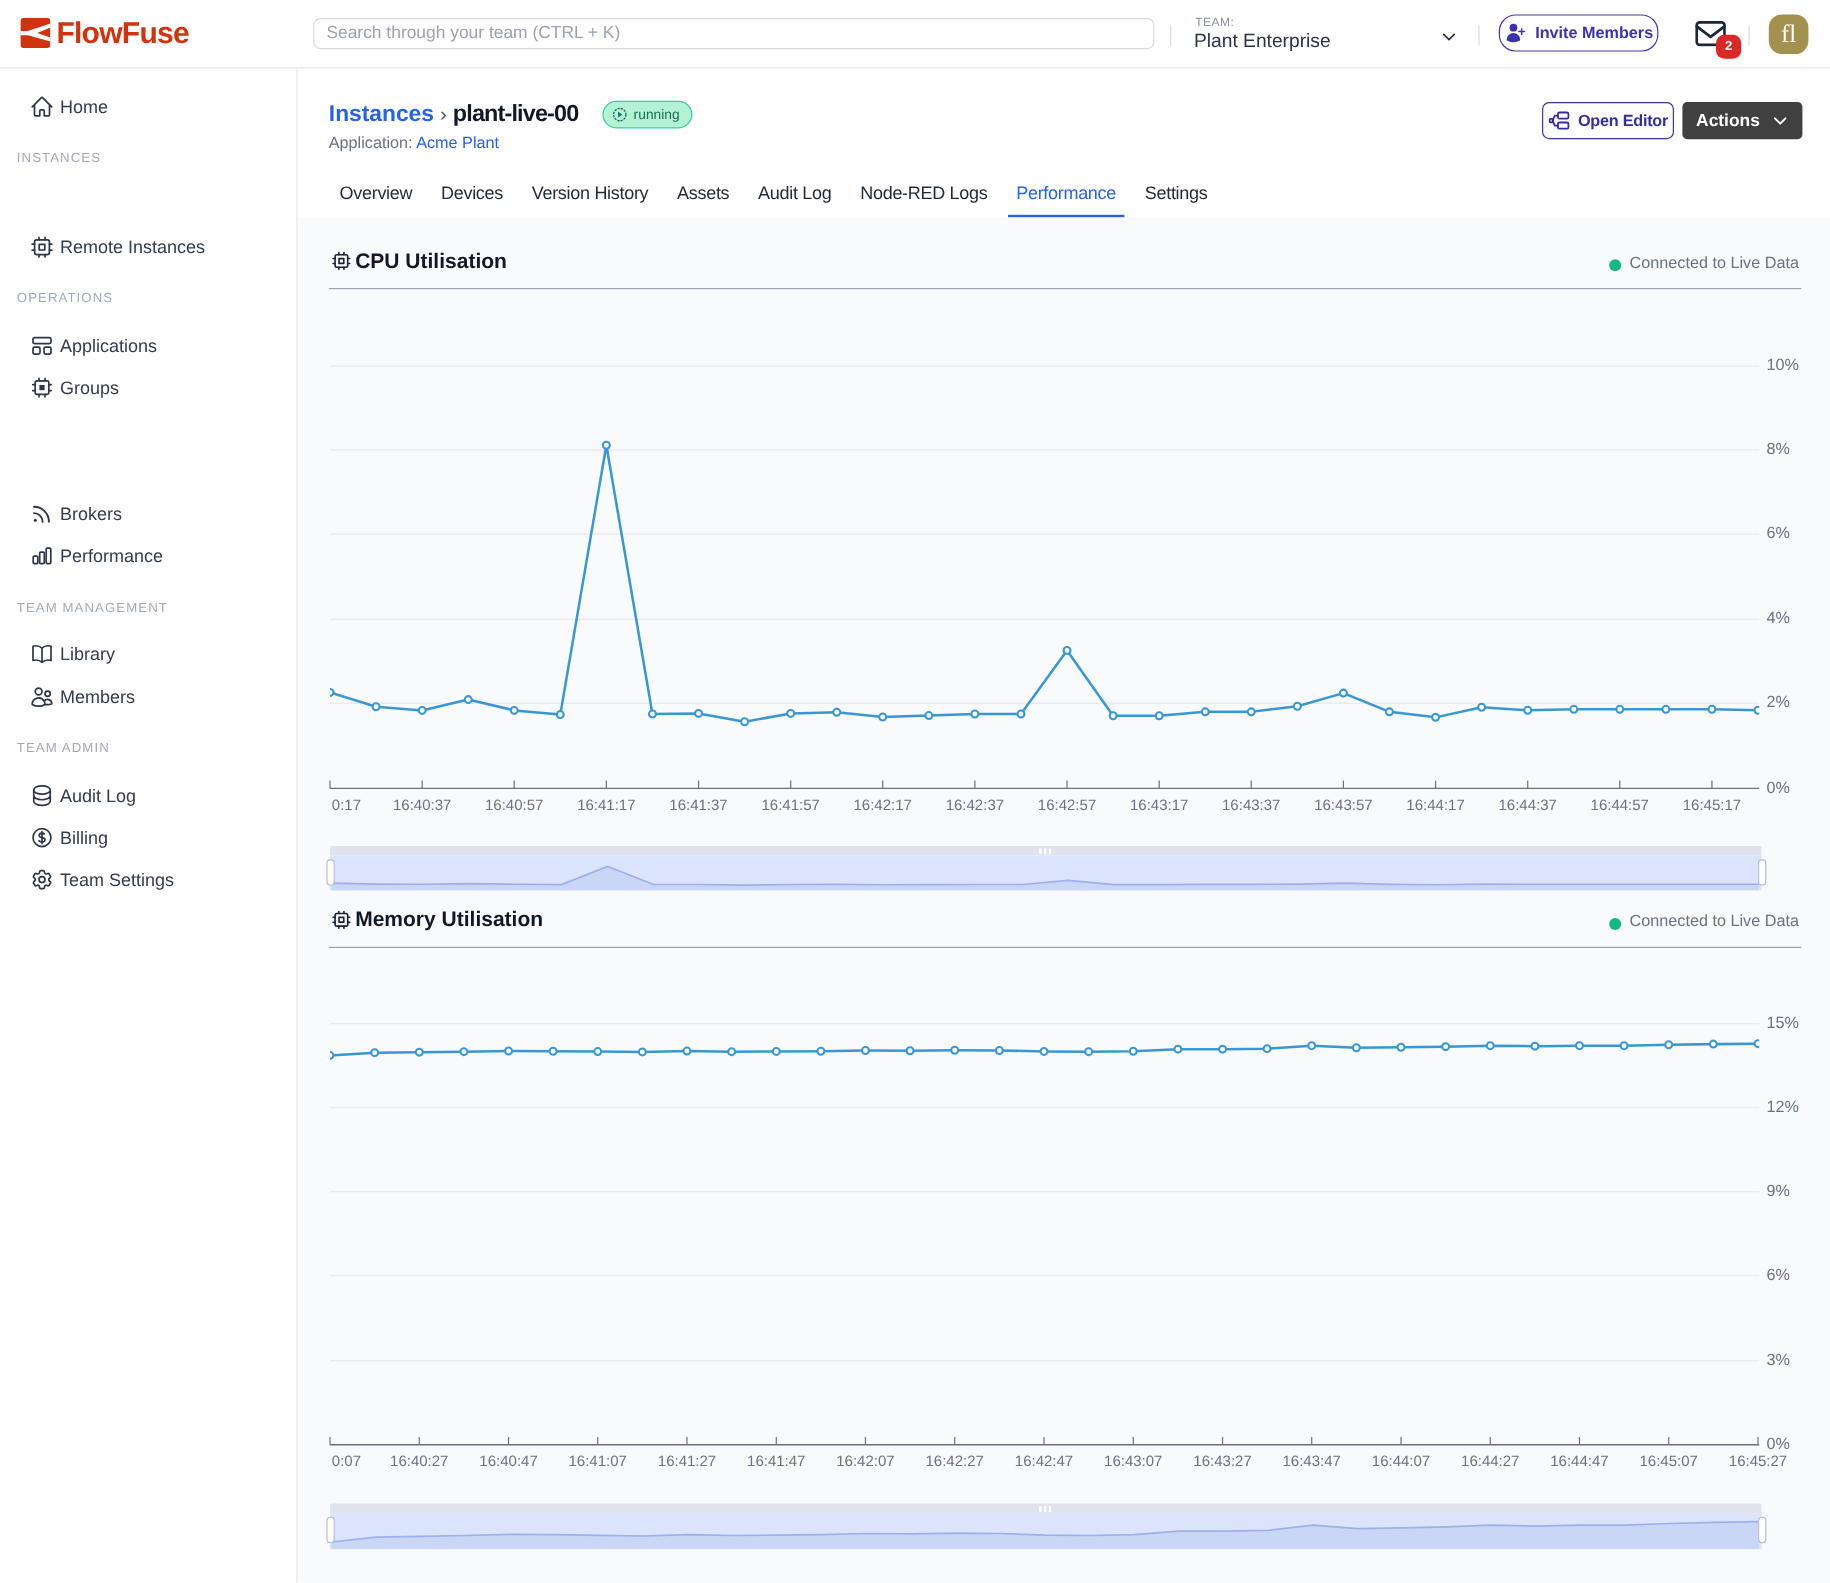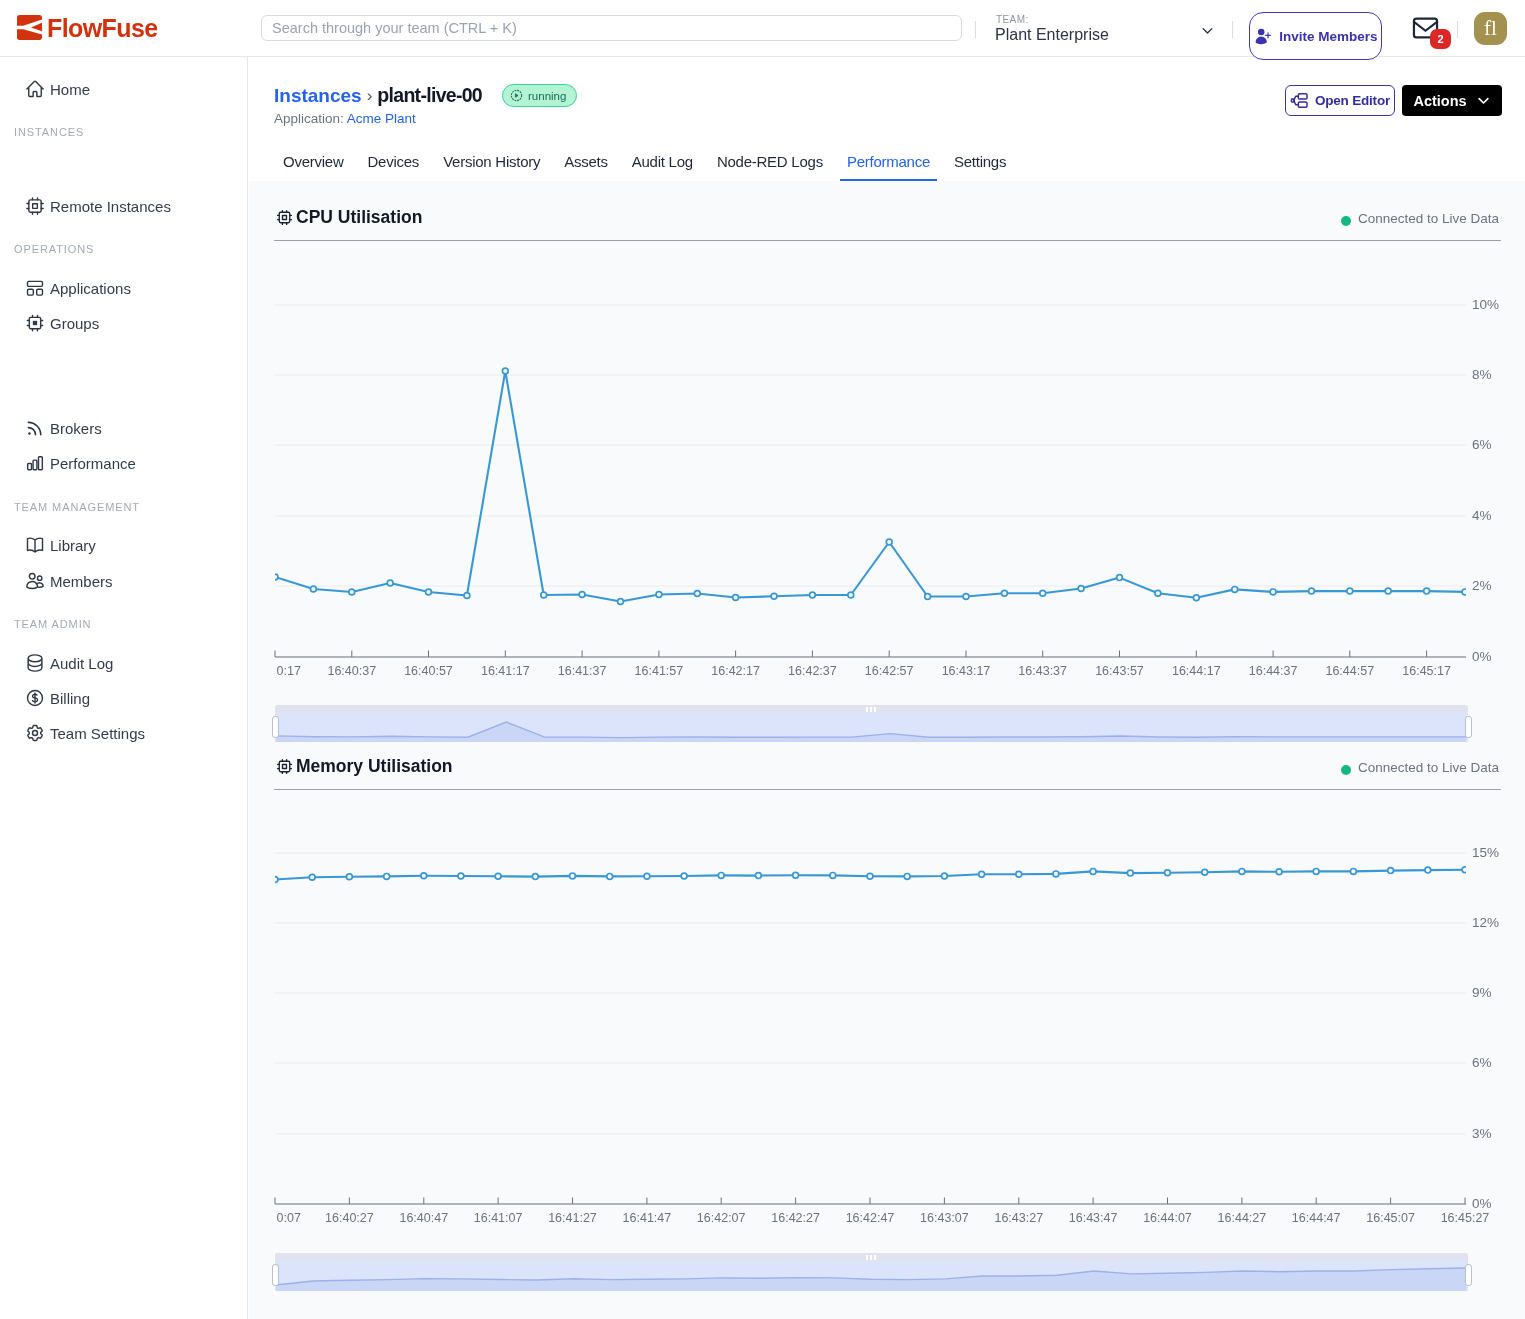--- a/index.html
+++ b/index.html
@@ -6,39 +6,39 @@
 * { margin:0; padding:0; box-sizing:border-box; }
 html,body { width:1525px; height:1319px; overflow:hidden; font-family:"Liberation Sans", sans-serif; background:#fff; }
 .hdr { position:absolute; left:0; top:0; width:1525px; height:57px; background:#fff; border-bottom:1px solid #e6e8ec; z-index:5; }
 .logo-mark { position:absolute; left:17px; top:15px; }
 .logo-word { position:absolute; left:47px; top:14px; font-size:25px; font-weight:bold; color:#d1330e; letter-spacing:-0.6px; }
 .search { position:absolute; left:261px; top:15px; width:701px; height:26px; border:1px solid #d6dae1; border-radius:6px; background:#fff; font-size:14.5px; color:#9aa3b3; padding-left:10px; line-height:24px; }
 .vdiv { position:absolute; top:21px; width:1px; height:17px; background:#dadde3; }
 .team-lbl { position:absolute; left:996px; top:14px; font-size:10px; color:#8a93a3; letter-spacing:0.4px; }
 .team-name { position:absolute; left:995px; top:26px; font-size:16px; color:#2b3445; }
 .chev { position:absolute; }
-.invite { position:absolute; left:1249px; top:12px; width:133px; white-space:nowrap; height:48px; border:1.5px solid #423ab4; border-radius:14px; background:#fff; color:#3a33ad; font-size:13.5px; font-weight:bold; display:flex; align-items:center; justify-content:center; gap:7px; }
+.invite { position:absolute; left:1249px; top:12px; width:133px; white-space:nowrap; height:31px; border:1.5px solid #423ab4; border-radius:14px; background:#fff; color:#3a33ad; font-size:13.5px; font-weight:bold; display:flex; align-items:center; justify-content:center; gap:7px; }
 .mailwrap { position:absolute; left:1412px; top:17px; }
 .badge2 { position:absolute; left:1430px; top:29px; width:21px; height:20px; background:#dc2727; border-radius:7px; color:#fff; font-size:11px; font-weight:bold; display:flex; align-items:center; justify-content:center; }
 .avatar { position:absolute; left:1474px; top:12px; width:33px; height:33px; background:#a3924f; border-radius:11px; color:#fdfcf9; font-family:"Liberation Serif", serif; font-size:21px; display:flex; align-items:center; justify-content:center; }
 .sidebar { position:absolute; left:0; top:57px; width:248px; bottom:0; background:#fff; border-right:1px solid #e4e7eb; }
 .nav-item { position:absolute; left:0; width:248px; height:34px; display:flex; align-items:center; gap:5px; padding-left:25px; font-size:15px; color:#333c4d; }
 .nav-item svg { flex:0 0 auto; }
 .nav-hd { position:absolute; left:14px; font-size:11px; color:#a2aab7; letter-spacing:0.9px; }
 .main { position:absolute; left:249px; top:57px; width:1276px; bottom:0; background:#f9fafb; }
 .head { position:absolute; left:0; top:0; width:1276px; height:124px; background:#fff; }
 .crumbs { position:absolute; left:25px; top:27px; display:flex; align-items:center; }
 .crumb-a { font-size:19px; font-weight:bold; color:#2563eb; }
 .crumb-sep { font-size:17px; color:#4b5563; margin:0 5px; }
 .crumb-b { font-size:19.5px; letter-spacing:-0.7px; font-weight:bold; color:#111827; }
 .runbadge { margin-left:20px; height:23px; border:1px solid #35d49a; background:#b3f2d3; border-radius:12px; color:#1a6e5a; font-size:11.5px; display:flex; align-items:center; padding:0 10px 0 7px; gap:5px; }
 .appline { position:absolute; left:25px; top:54px; font-size:13.5px; color:#6b7280; }
 .appline a { color:#2563eb; text-decoration:none; }
 .btn-open { font-family:"Liberation Sans", sans-serif; position:absolute; left:1036px; top:28px; width:110px; white-space:nowrap; height:31px; border:1.5px solid #3b34a5; border-radius:6px; background:#fff; color:#332da0; font-size:13.5px; letter-spacing:-0.2px; font-weight:bold; display:flex; align-items:center; justify-content:center; gap:6px; }
-.btn-actions { position:absolute; left:1153px; top:28px; width:100px; height:31px; border-radius:4px; background:#000000; color:#fff; font-size:14.5px; font-weight:bold; display:flex; align-items:center; justify-content:center; gap:9px; }
+.btn-actions { position:absolute; left:1153px; top:28px; width:100px; height:31px; border-radius:4px; background:#404040; color:#fff; font-size:14.5px; font-weight:bold; display:flex; align-items:center; justify-content:center; gap:9px; }
 .tabs { position:absolute; left:27px; top:88px; height:36px; display:flex; gap:10px; }
 .tab { font-size:15px; letter-spacing:-0.25px; color:#1f2937; padding:8px 7px 0 7px; height:36px; }
 .tab.active { color:#2563eb; border-bottom:2.5px solid #2563eb; }
 .sechdr { position:absolute; display:flex; align-items:center; gap:3px; font-size:17.5px; font-weight:bold; color:#111827; }
 .livelbl { position:absolute; display:flex; align-items:flex-end; gap:7px; font-size:13.5px; color:#6b7280; }
 .livedot { width:10px; height:10px; border-radius:50%; background:#12b981; }
 .secline { position:absolute; left:25px; width:1227px; height:1px; background:#9aa1ac; }
 .brush { position:absolute; left:26px; width:1193px; }
 .brush .strip { position:absolute; left:0; top:0; width:1193px; height:8px; background:#e0e3ed; border-radius:2px 2px 0 0; }
 .brush .grip { position:absolute; top:2px; left:50%; margin-left:-6px; display:flex; gap:2px; }

